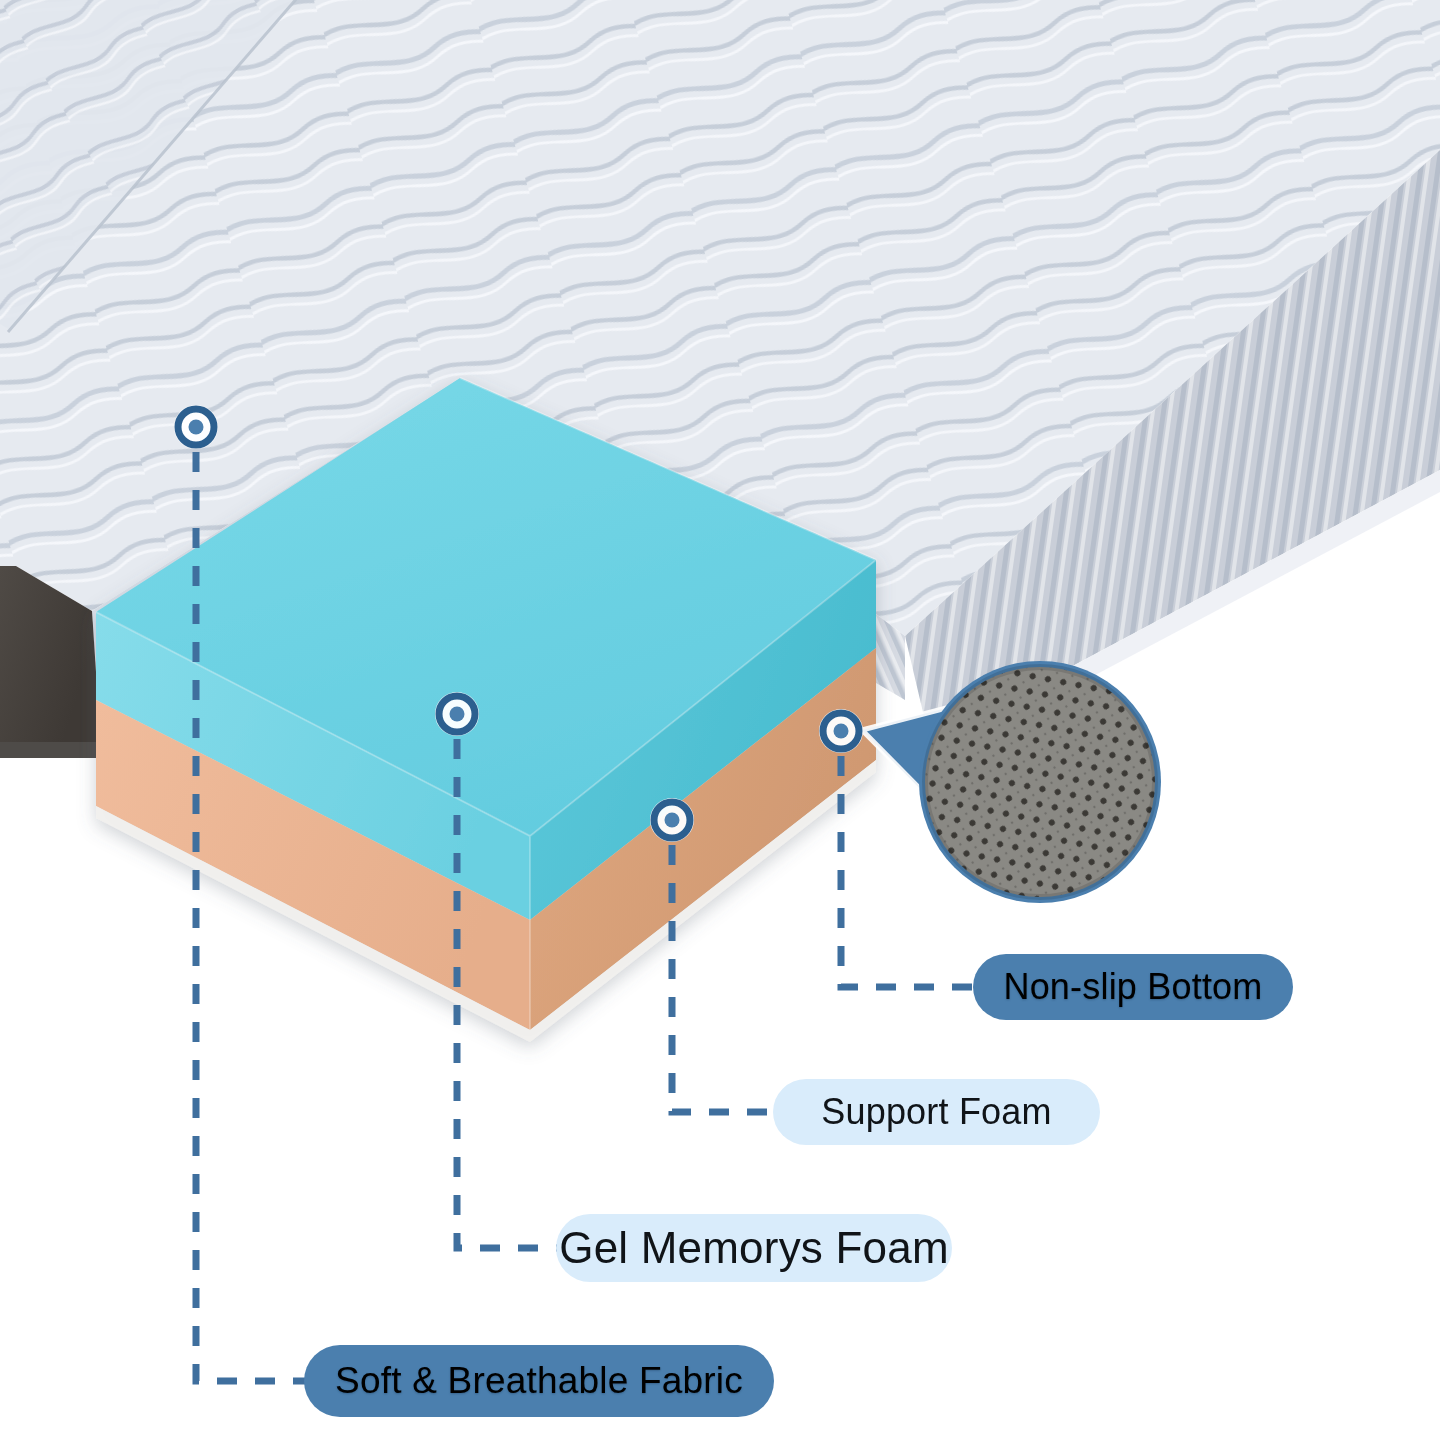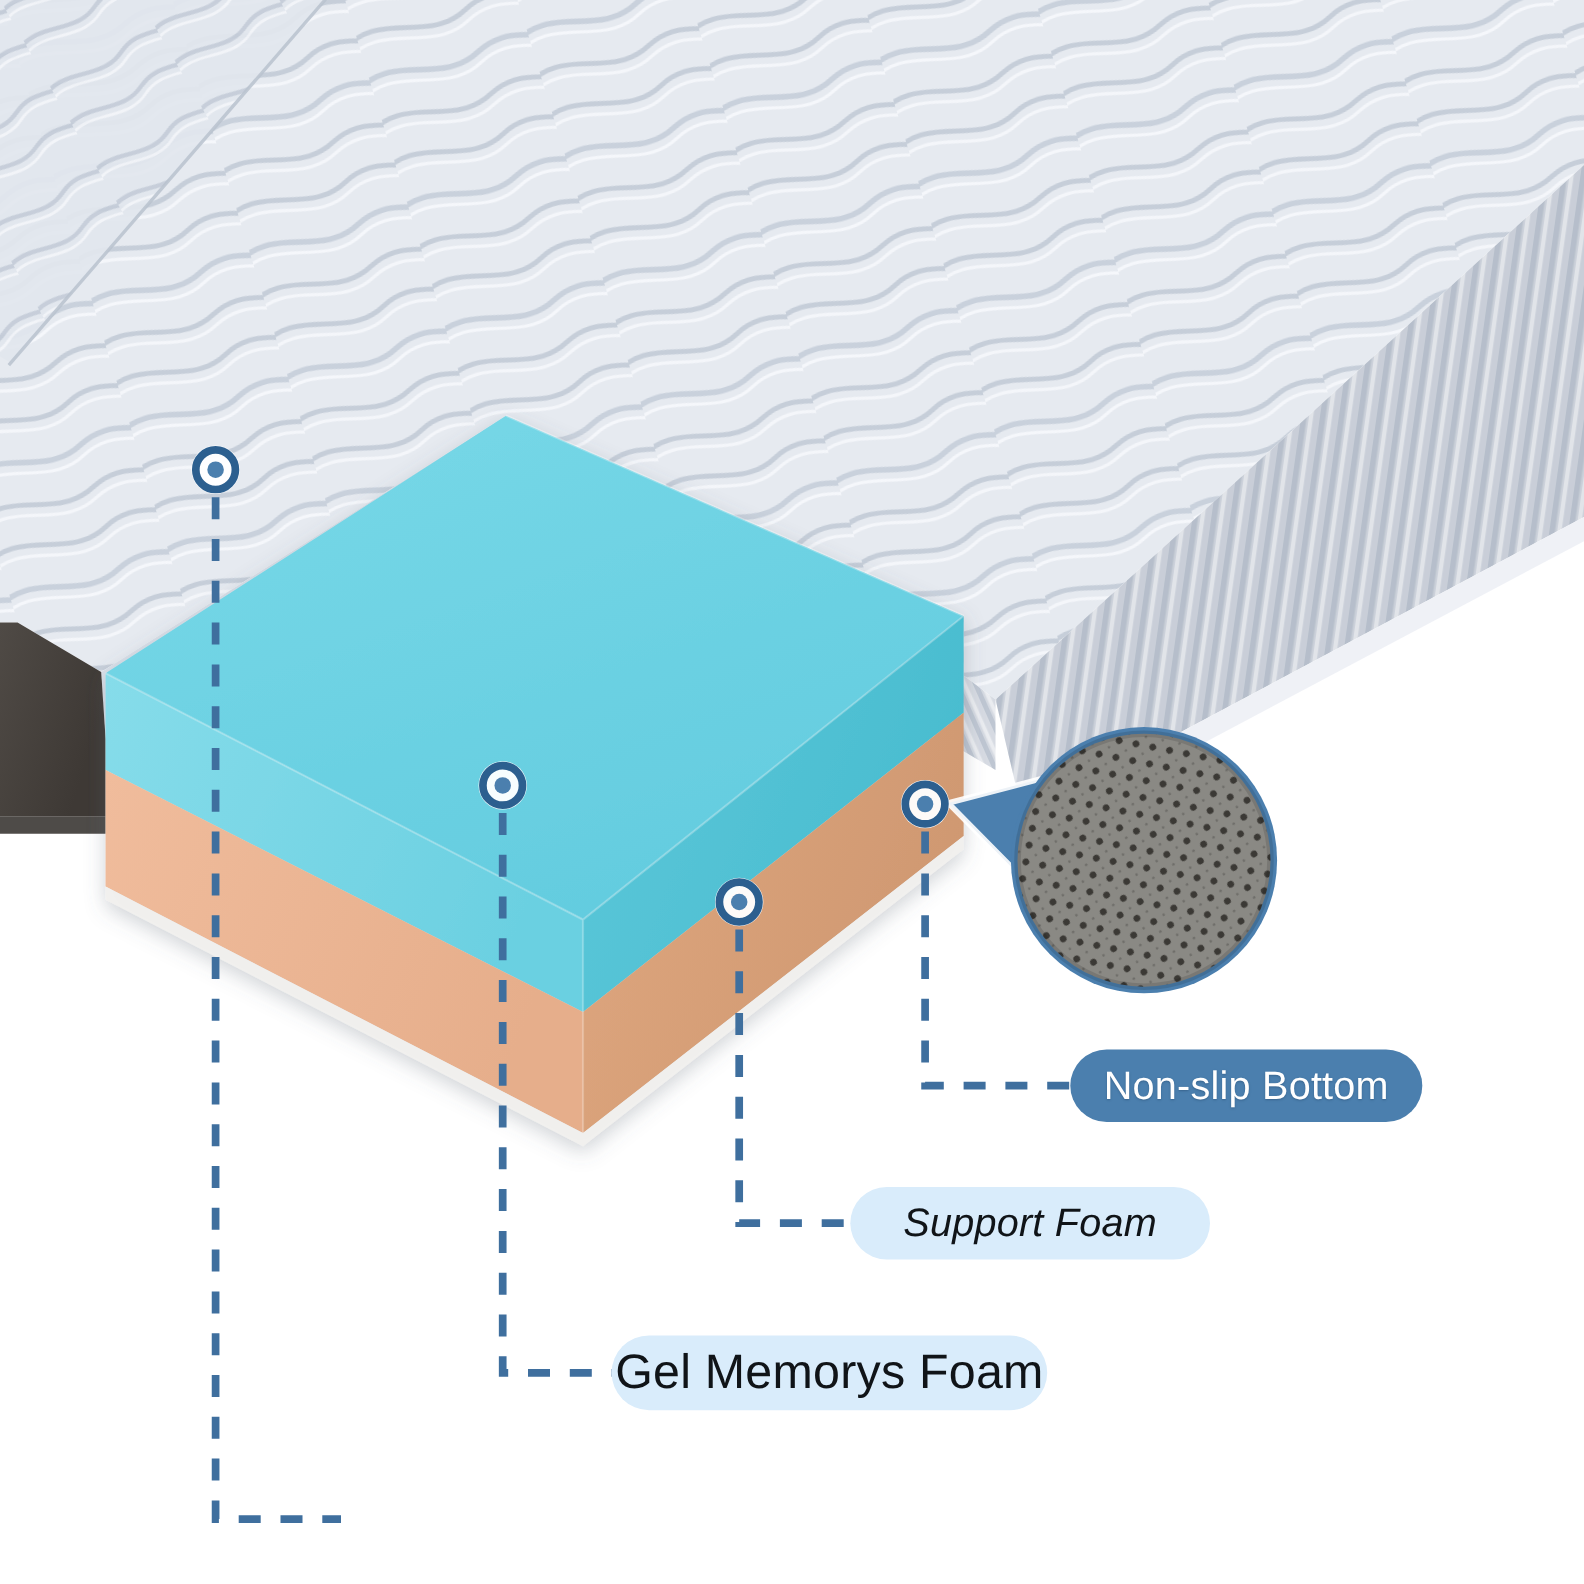--- a/index.html
+++ b/index.html
@@ -32,21 +32,21 @@
     align-items: center;
     justify-content: center;
     box-sizing: border-box;
     border-radius: 999px;
     white-space: nowrap;
     letter-spacing: .2px;
     font-weight: 400;
   }
   .pill.dark {
     background: #4b7fae;
-    color: #ffffff;
+    color: #000000;
     text-shadow: 0 1px 2px rgba(20,50,80,.35);
   }
   .pill.light {
     background: #d9ecfb;
     color: #101418;
   }
 
   #pill-fabric {
     left: 304px; top: 1345px;
     width: 470px; height: 72px;
@@ -54,21 +54,20 @@
   }
   #pill-gel {
     left: 556px; top: 1214px;
     width: 396px; height: 68px;
     font-size: 44px;
   }
   #pill-support {
     left: 773px; top: 1079px;
     width: 327px; height: 66px;
     font-size: 36px;
-    font-style: italic;
   }
   #pill-nonslip {
     left: 973px; top: 954px;
     width: 320px; height: 66px;
     font-size: 36px;
   }
 
   
   .marker-hit {
     position: absolute;
@@ -234,19 +233,20 @@
       </g>
     </g>
   </svg>
 
   <div id="pill-nonslip" class="pill dark">Non-slip Bottom</div>
 
   <div id="pill-support" class="pill light">Support Foam</div>
 
   <div id="pill-gel" class="pill light">Gel Memorys Foam</div>
 
+  <div id="pill-fabric" class="pill dark">Soft &amp; Breathable Fabric</div>
 
   <div class="marker-hit" style="left:196px; top:427px;"></div>
   <div class="marker-hit" style="left:457px; top:714px;"></div>
   <div class="marker-hit" style="left:672px; top:820px;"></div>
   <div class="marker-hit" style="left:841px; top:731px;"></div>
 
 </div>
 
 </body></html>

